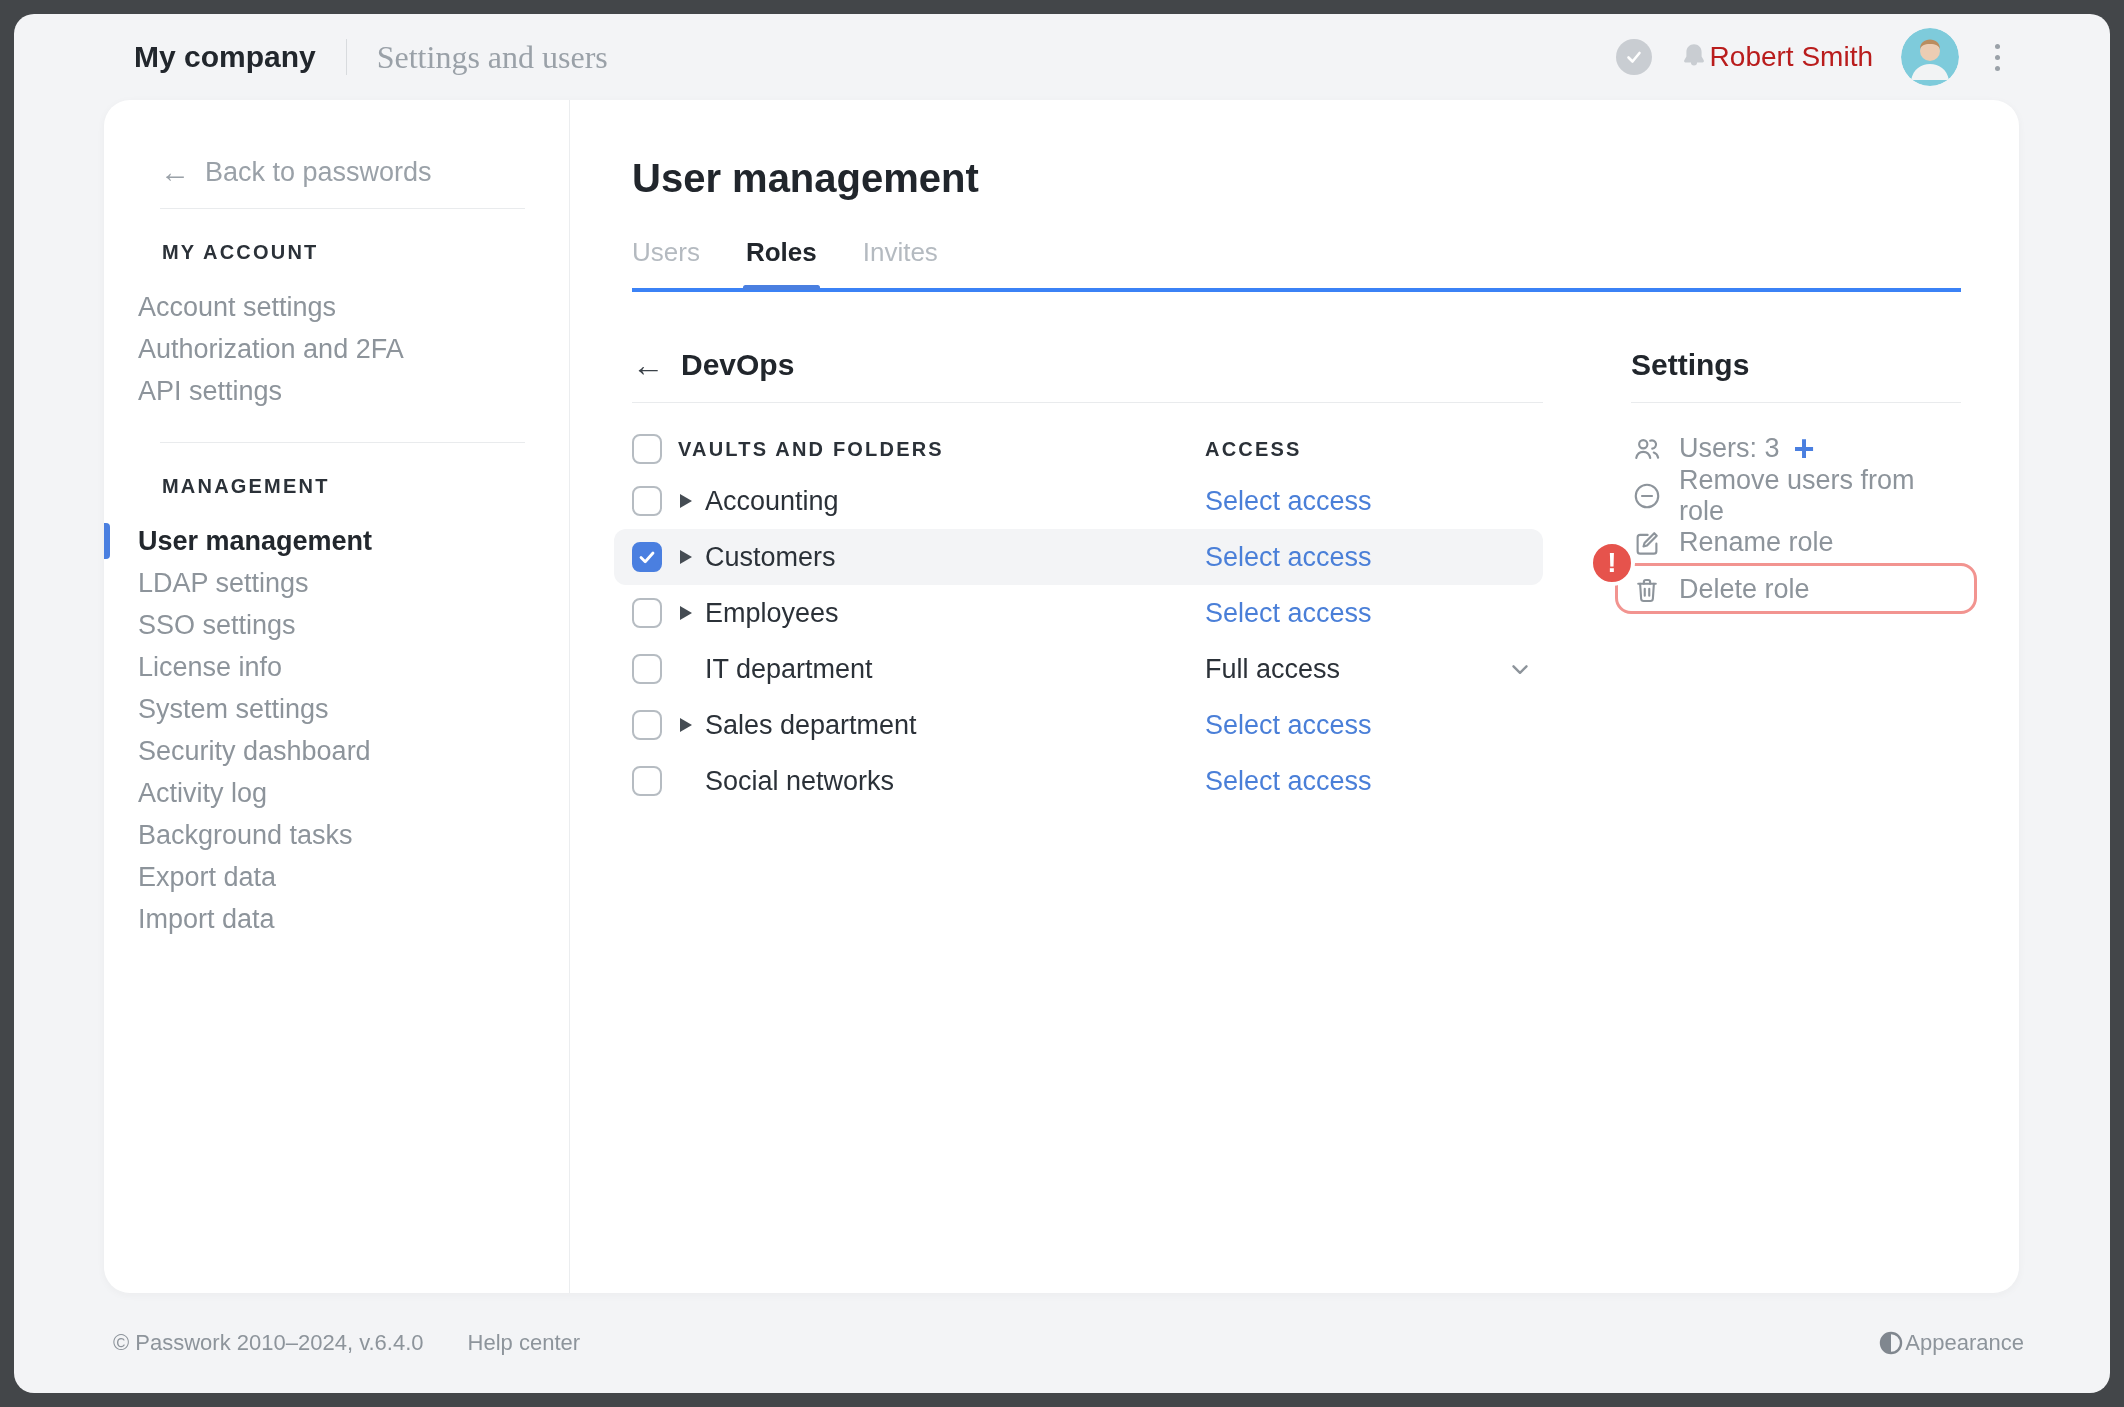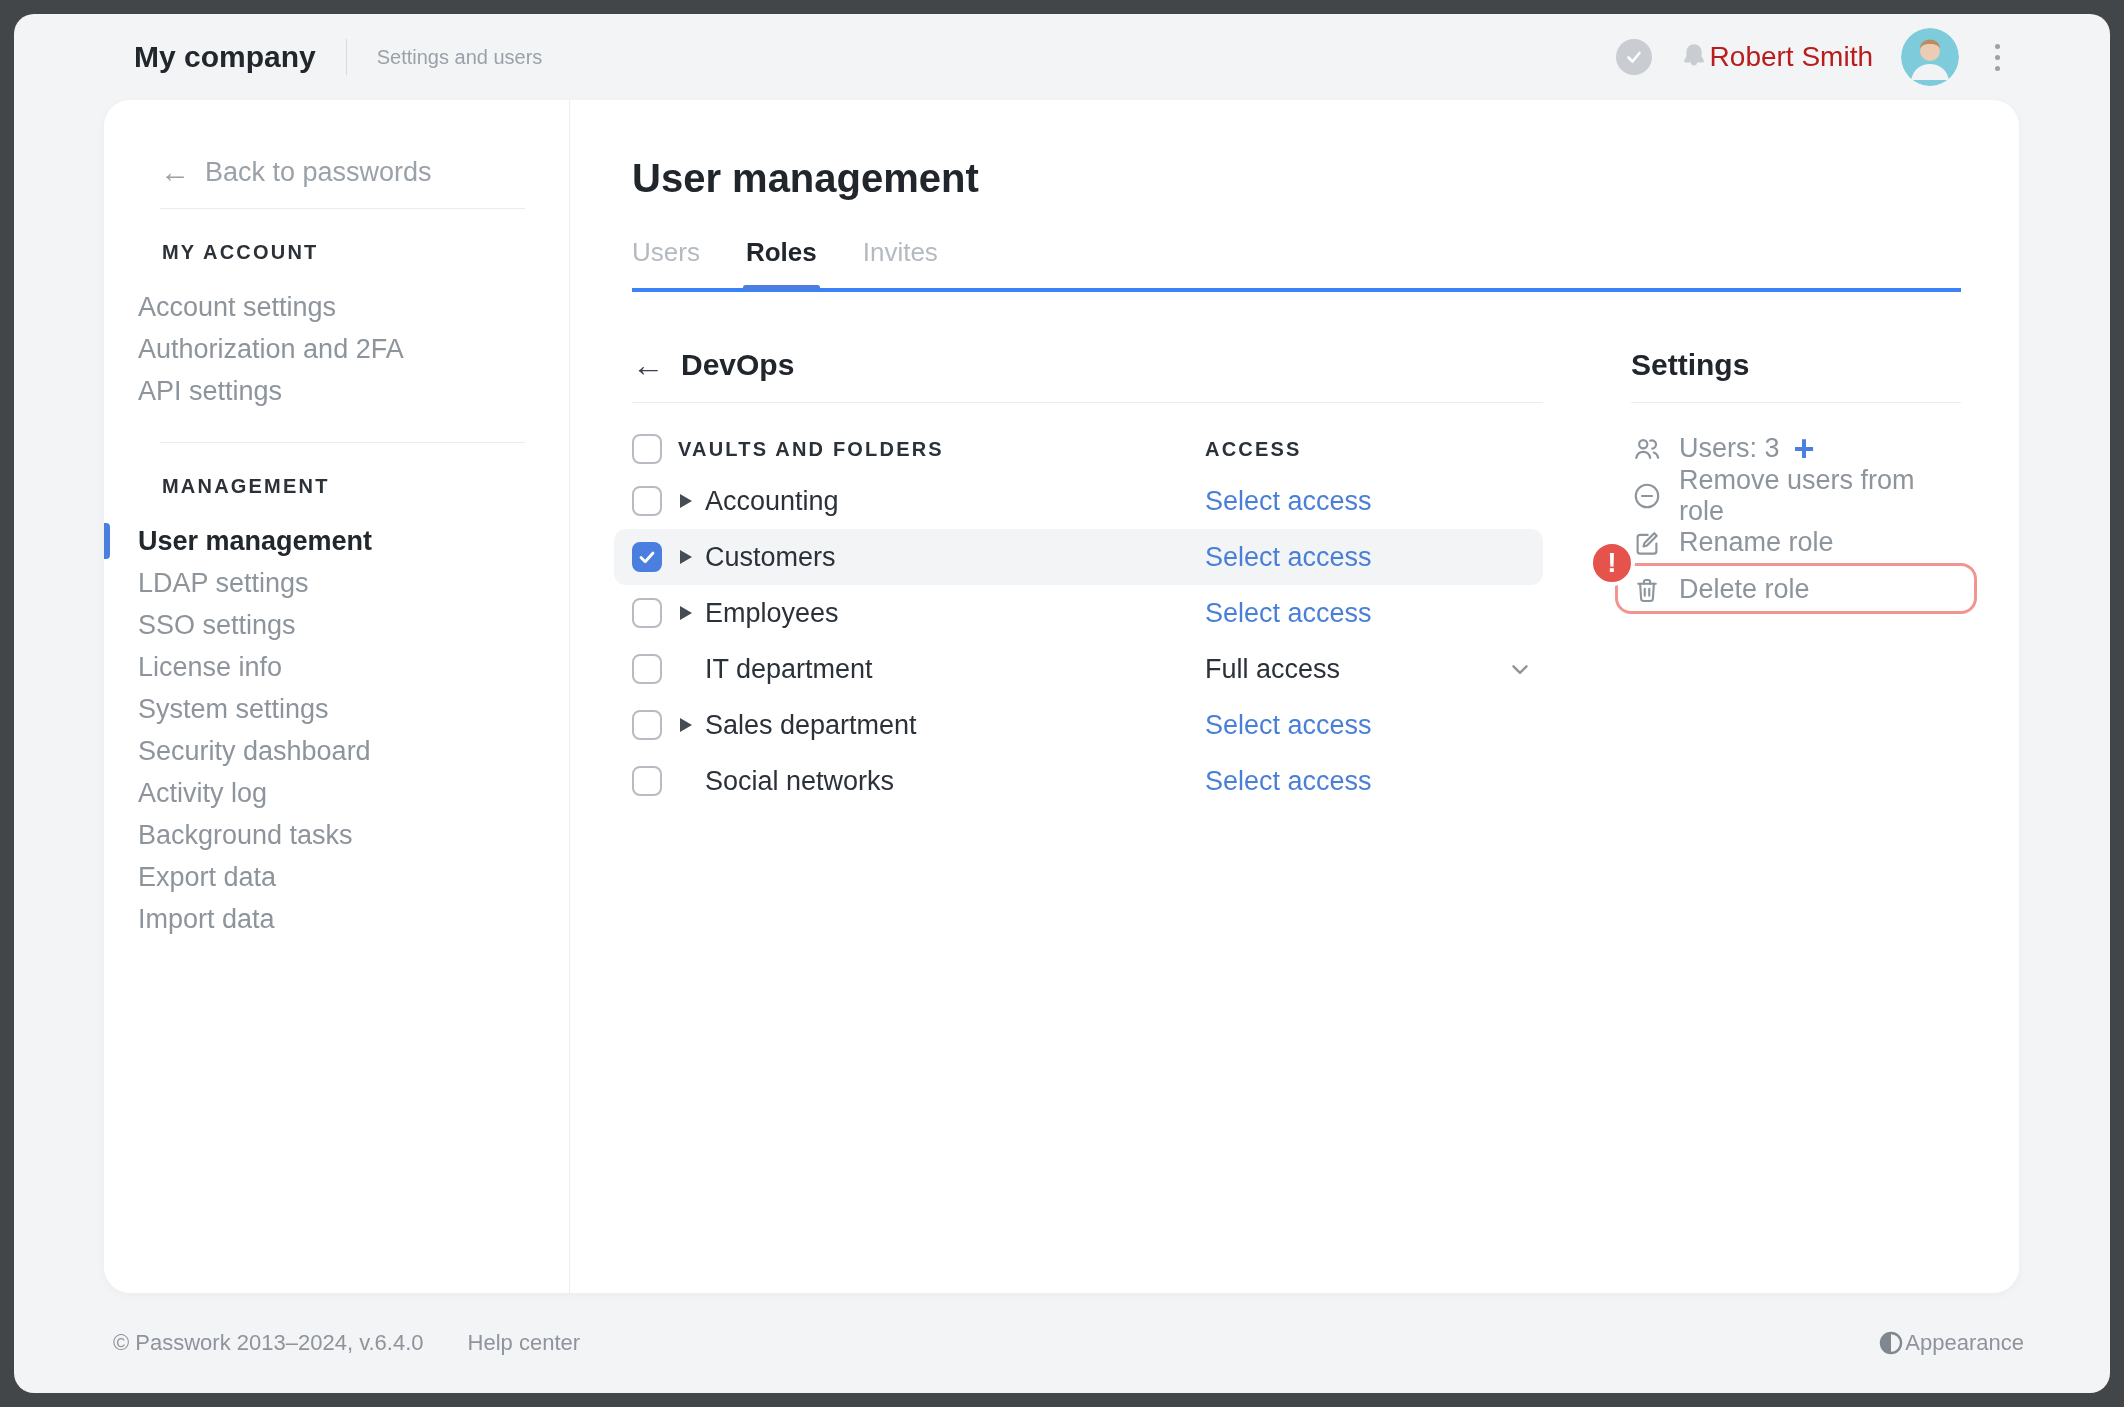--- a/index.html
+++ b/index.html
@@ -12,21 +12,21 @@
   }
   .window {
     position:absolute; inset:14px; background:#f3f4f6;
     border-radius:20px; overflow:hidden;
     display:flex; flex-direction:column;
   }
   
   .topbar { flex:0 0 86px; display:flex; align-items:center; padding:0 104px 0 120px; }
   .brand { font-size:30px; font-weight:bold; color:#22272d; }
   .topbar-sep { width:1px; height:36px; background:#d8dbde; margin:0 30px; }
-  .context { font-size:20px; color:#9aa1a8; }
+  .context { font-size:32px; color:#9aa1a8;font-family:Liberation Serif, serif; }
   .topbar-right { margin-left:auto; display:flex; align-items:center; }
   .icon-check-circle { width:36px; height:36px; border-radius:50%; background:#c9cdd2;
     display:flex; align-items:center; justify-content:center; }
   .icon-bell { margin-left:26px; display:flex; }
   .user-name { font-size:28px; color:#b91c1c; }
   .avatar { width:58px; height:58px; border-radius:50%; overflow:hidden; margin-left:28px; flex:0 0 auto; }
   .kebab { display:flex; flex-direction:column; gap:6px; margin-left:30px; padding:6px; cursor:pointer; }
   .kebab span { width:5px; height:5px; border-radius:50%; background:#9aa1a8; }
 
   
@@ -318,21 +318,21 @@
               <span>Delete role</span>
             </div>
 
           </div>
         </div>
       </div>
     </div>
   </div>
 
   <div class="footer">
-    <span>© Passwork 2013–2024, v.6.4.0</span>
+    <span>© Passwork 2010–2024, v.6.4.0</span>
     <span class="footer-help">Help center</span>
     <span class="appearance">
       <svg width="28" height="28" viewBox="0 0 24 24">
         <circle cx="12" cy="12" r="8.6" fill="none" stroke="#80878f" stroke-width="2"></circle>
         <path d="M12 3.4a8.6 8.6 0 0 0 0 17.2z" fill="#80878f"></path>
       </svg>
       <span>Appearance</span>
     </span>
   </div>
 

